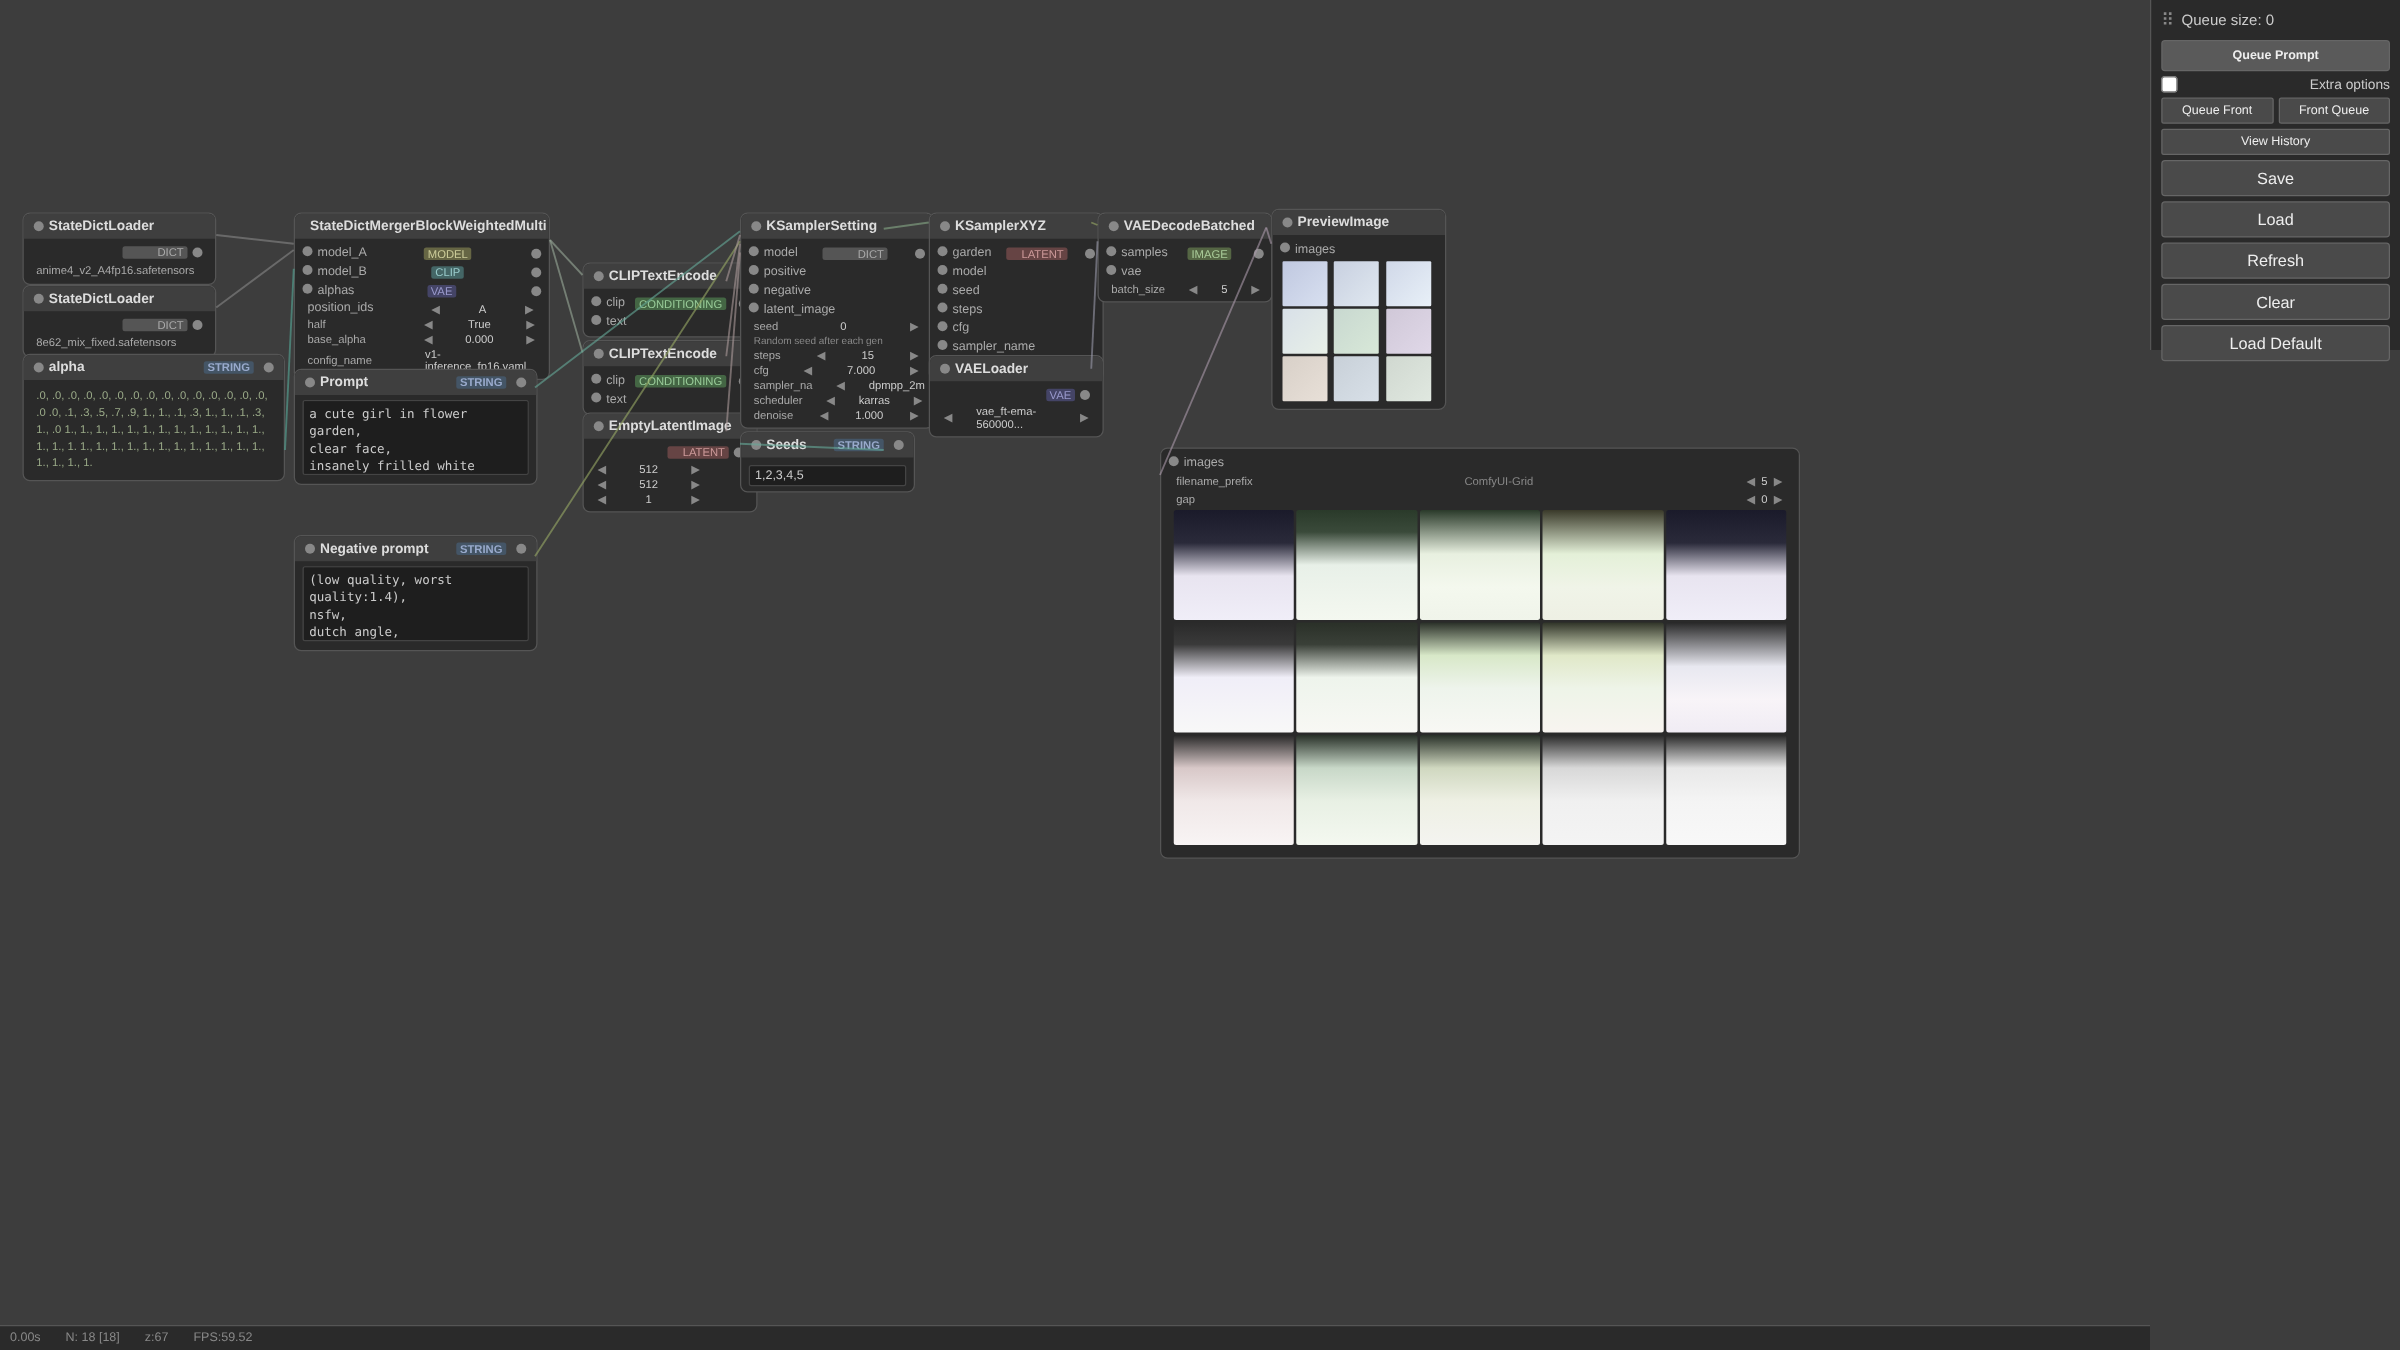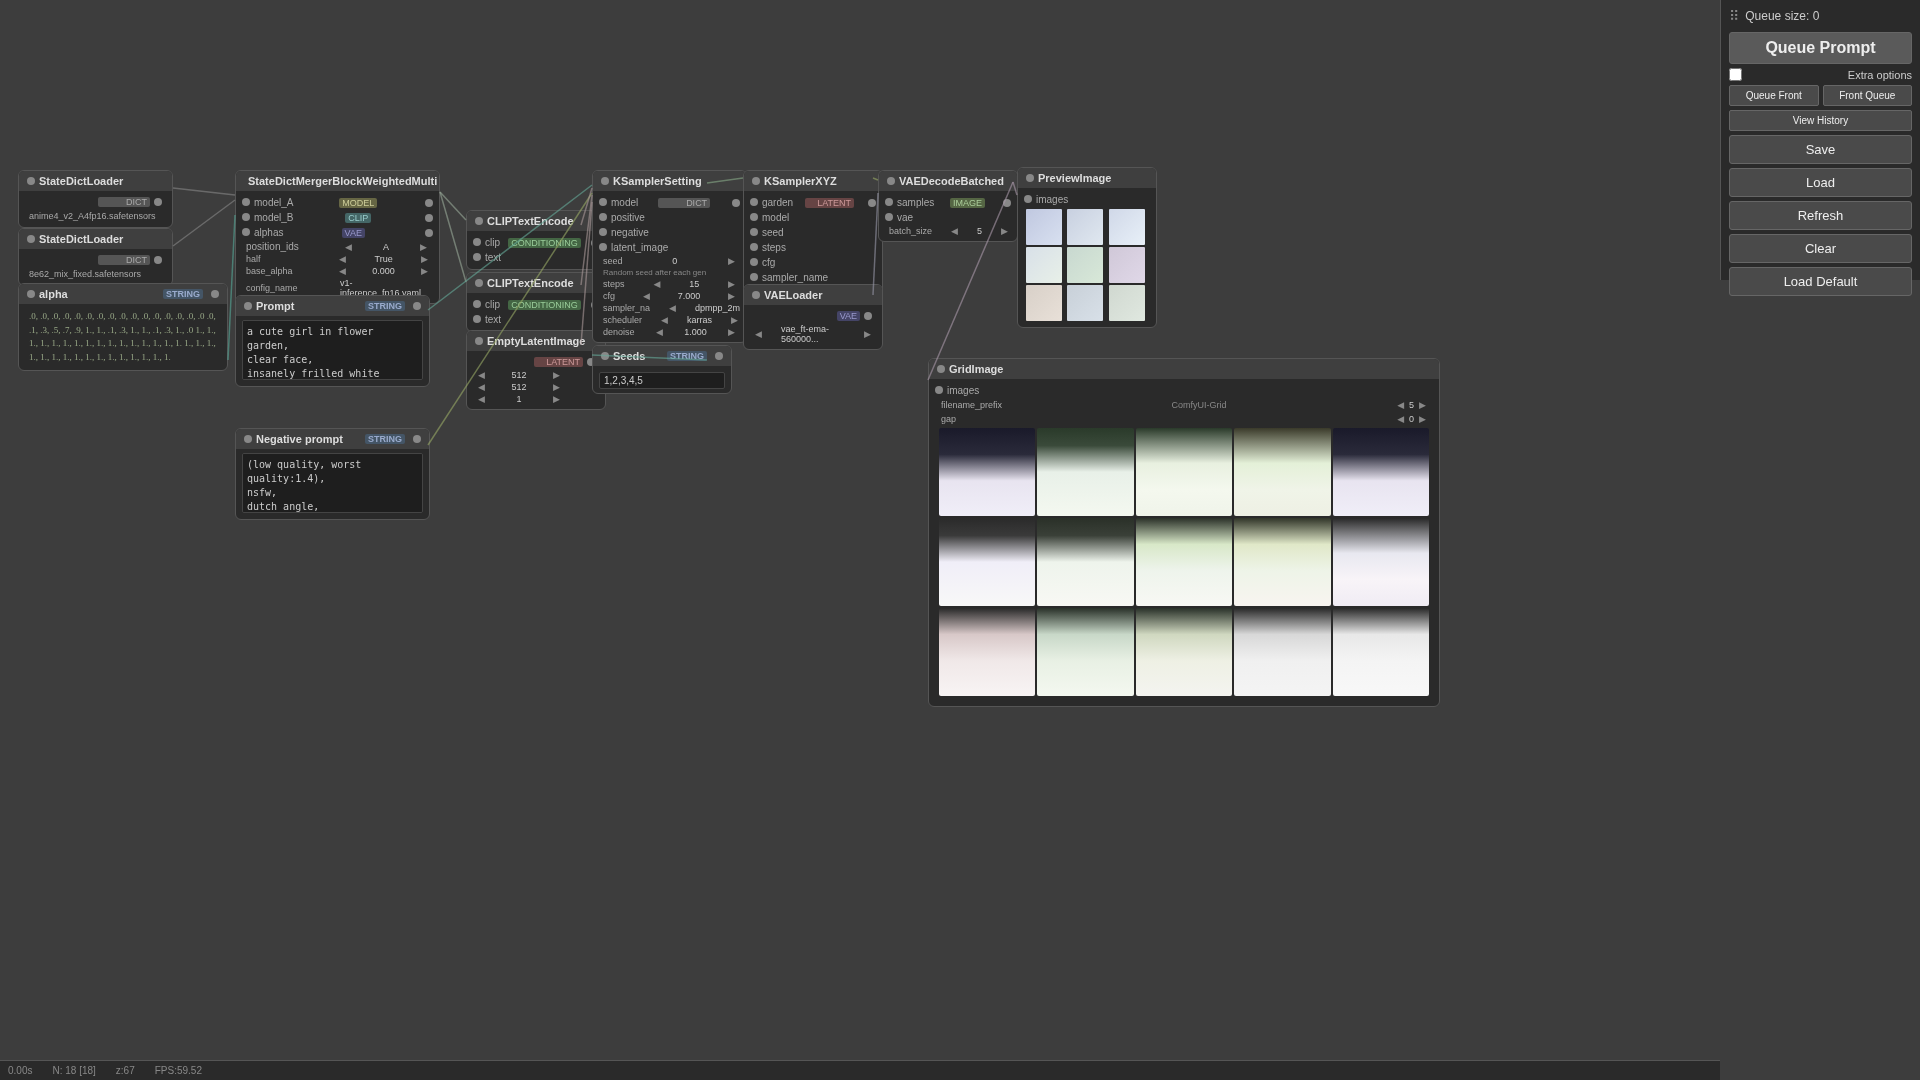--- a/index.html
+++ b/index.html
@@ -59,21 +59,21 @@
       background: #4a4a4a;
       border: 1px solid #666;
       color: #eee;
       font-size: 13px;
       cursor: pointer;
       text-align: center;
       border-radius: 3px;
     }
     .panel-btn.queue-btn {
       background: #5a5a5a;
-      font-size: 16px;
+      font-size: 10px;
       font-weight: bold;
     }
 
     .extra-options-row {
       display: flex;
       align-items: center;
       gap: 6px;
       font-size: 11px;
       color: #ccc;
       justify-content: space-between;
@@ -280,21 +280,21 @@
   </div>
 
   <div class="node" style="left:18px;top:283px;width:210px;">
     <div class="node-header">
       <span class="dot"></span>
       <span>alpha</span>
       <span style="margin-left:auto;" class="badge badge-string">STRING</span>
       <span class="port-dot-right"></span>
     </div>
     <div class="node-body">
-      <div style="padding:2px 4px;font-size:9px;color:#9aaa88;line-height:1.5;font-family:Liberation Serif, serif;">.0, .0, .0, .0, .0, .0, .0, .0,
+      <div style="padding:2px 4px;font-size:9px;color:#9aaa88;line-height:1.5;font-family:Liberation Sans, sans-serif;">.0, .0, .0, .0, .0, .0, .0, .0,
 .0, .0, .0, .0, .0, .0, .0, .0
 
 .0, .1, .3, .5, .7, .9, 1., 1.,
 .1, .3, 1., 1., .1, .3, 1., .0
 
 1., 1., 1., 1., 1., 1., 1., 1.,
 1., 1., 1., 1., 1., 1., 1., 1.
 
 1., 1., 1., 1., 1., 1., 1., 1.,
 1., 1., 1., 1., 1., 1., 1., 1.</div>
@@ -607,24 +607,20 @@
 nsfw,
 dutch angle,
 moles,
 tan skin,
 opened mouth,
 detached sleeves</textarea>
     </div>
   </div>
 
   <div class="grid-node" style="left:928px;top:358px;width:512px;padding-bottom:4px;">
-    <div class="node-header">
-      <span class="dot"></span>
-      <span>GridImage</span>
-    </div>
     <div class="node-body">
       <div class="port-row">
         <span><span class="port-dot-left"></span><span class="port-label">images</span></span>
       </div>
       <div style="display:flex;justify-content:space-between;align-items:center;padding:2px 6px;font-size:9px;color:#aaa;">
         <span>filename_prefix</span>
         <span style="color:#888;">ComfyUI-Grid</span>
         <div style="display:flex;align-items:center;gap:4px;">
           <button class="arrow-btn">◀</button>
           <span style="color:#ccc;">5</span>

